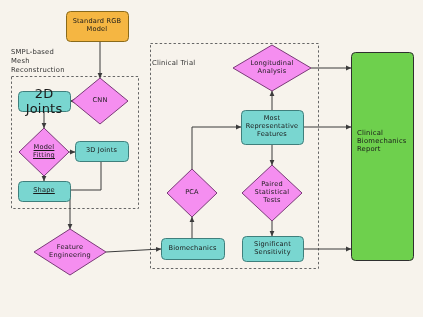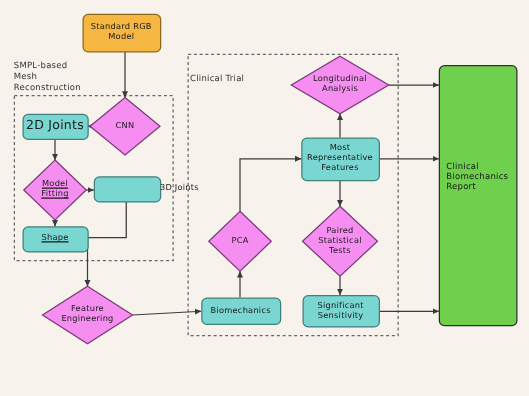--- a/index.html
+++ b/index.html
@@ -81,24 +81,24 @@
     </svg>
 
   <div id="labels-layer">
       <div class="grouplabel" style="left: 11px; top: 48px; font-size: 6.8px;">SMPL-based
 Mesh
 Reconstruction</div>
       <div class="grouplabel" style="left: 152px; top: 29px; font-size: 6.8px; margin-top: 30px;">Clinical Trial</div>
       <div class="nodelabel" style="font-size: 6.6px; left: 66px; top: 11px; width: 62px; height: 30px;">Standard RGB
 Model</div>
       <div class="nodelabel" style="font-size: 6.6px; left: 72px; top: 78px; width: 56px; height: 46px;">CNN</div>
-      <div class="nodelabel" style="font-size: 10px; left: 18px; top: 91px; width: 52px; height: 20px;">2D Joints</div>
+      <div class="nodelabel" style="font-size: 13px; left: 18px; top: 91px; width: 52px; height: 20px;">2D Joints</div>
       <div class="nodelabel" style="font-size: 6.6px; left: 19px; top: 128px; width: 50px; height: 48px; text-decoration: underline;">Model
 Fitting</div>
-      <div class="nodelabel" style="font-size: 6.6px; left: 75px; top: 141px; width: 53px; height: 20px; padding-left: 42px;">3D Joints</div>
+      <div class="nodelabel" style="font-size: 6.6px; left: 75px; top: 141px; width: 53px; height: 20px;">3D Joints</div>
       <div class="nodelabel" style="font-size: 6.6px; left: 18px; top: 181px; width: 52px; height: 20px; text-decoration: underline;">Shape</div>
       <div class="nodelabel" style="font-size: 6.6px; left: 34px; top: 229px; width: 72px; height: 46px;">Feature
 Engineering</div>
       <div class="nodelabel" style="font-size: 6.6px; left: 233px; top: 45px; width: 78px; height: 46px;">Longitudinal
 Analysis</div>
       <div class="nodelabel" style="font-size: 6.6px; left: 241px; top: 110px; width: 62px; height: 34px;">Most
 Representative
 Features</div>
       <div class="nodelabel" style="font-size: 6.6px; left: 167px; top: 169px; width: 50px; height: 48px;">PCA</div>
       <div class="nodelabel" style="font-size: 6.6px; left: 242px; top: 165px; width: 60px; height: 56px;">Paired

